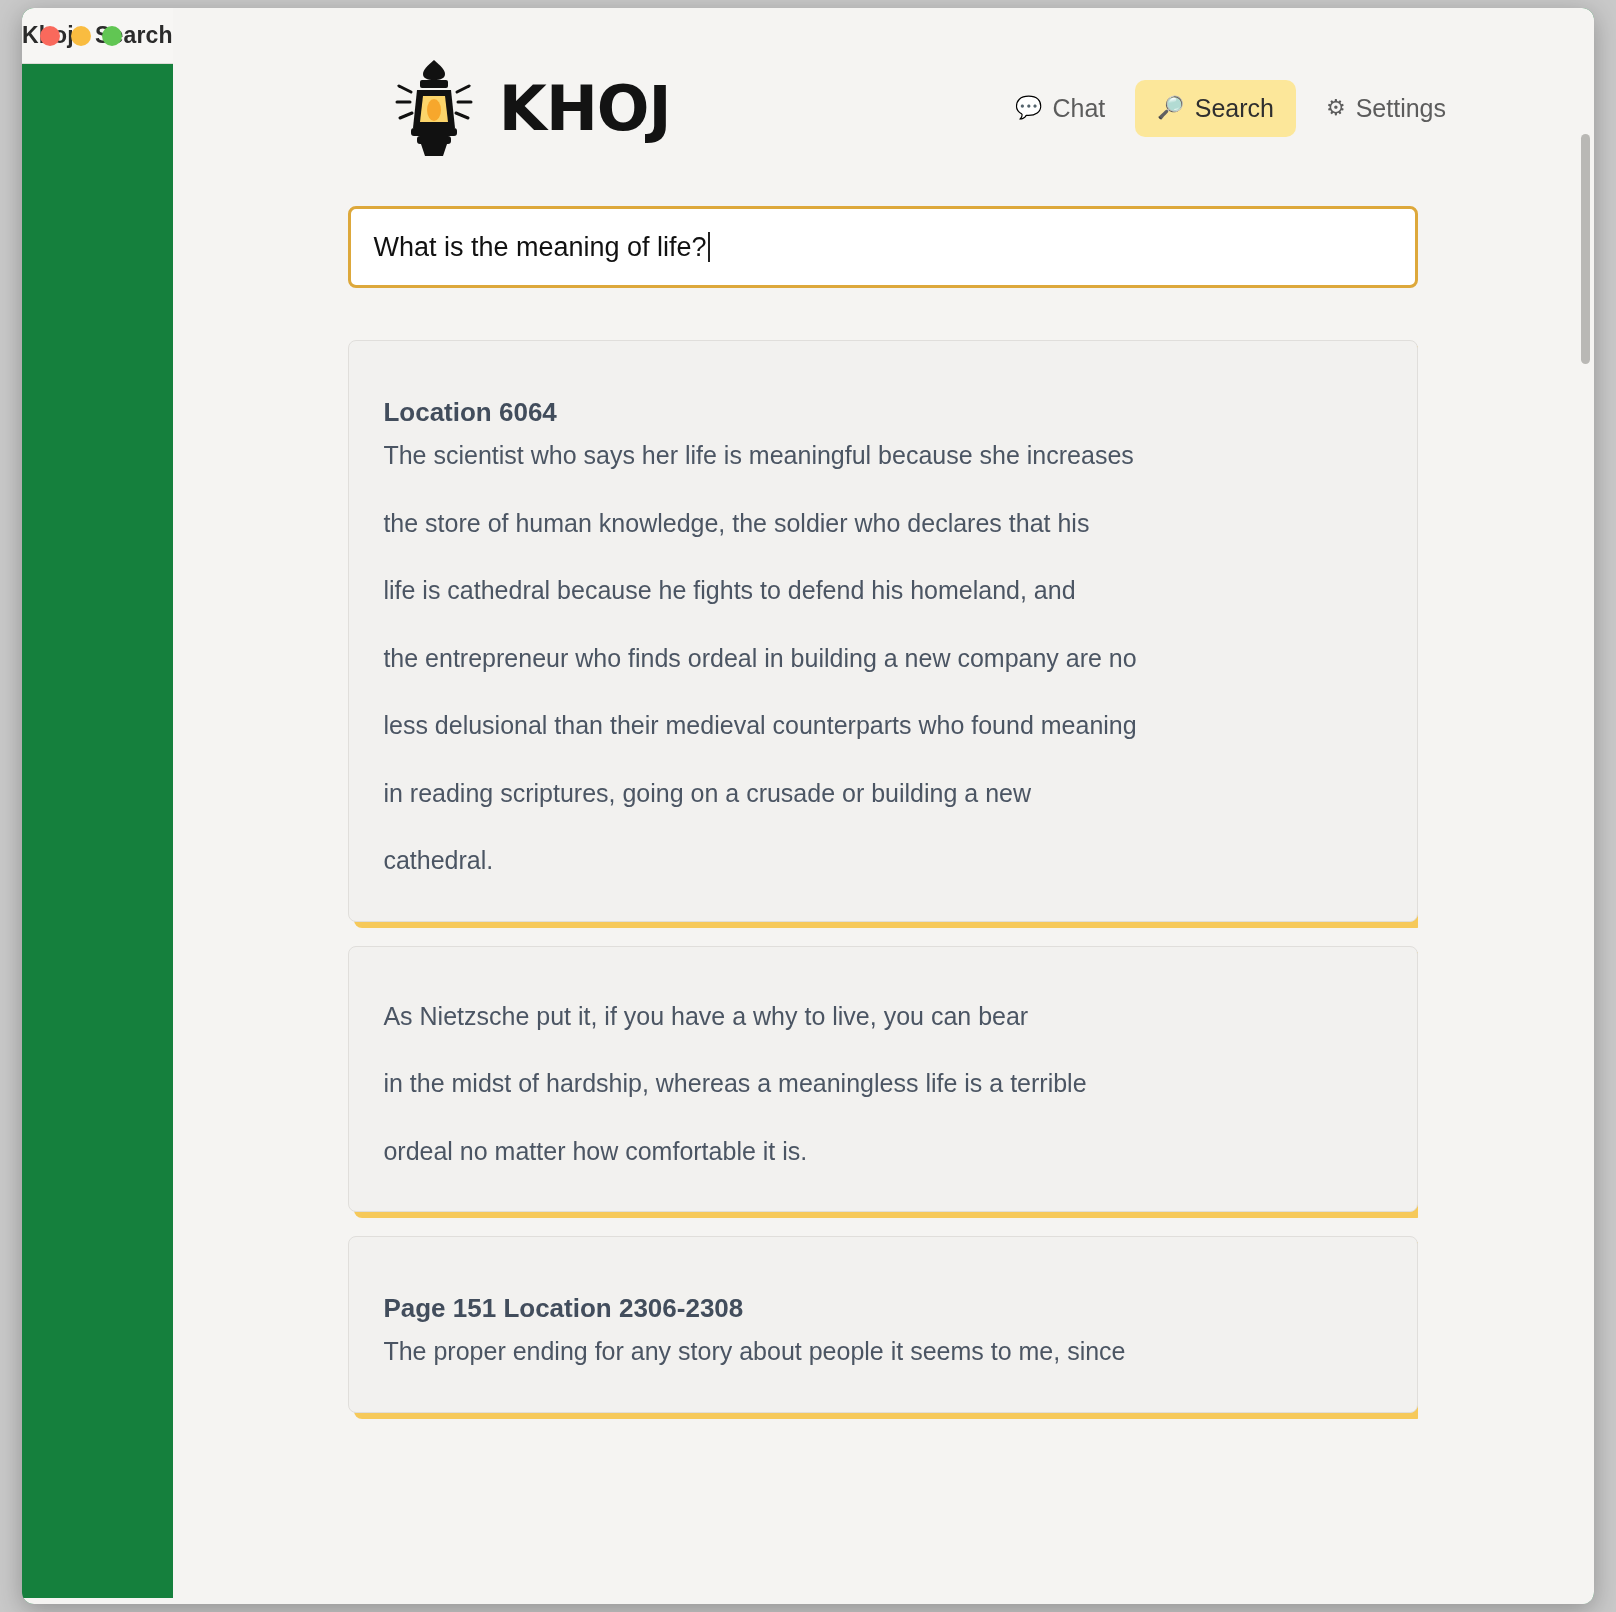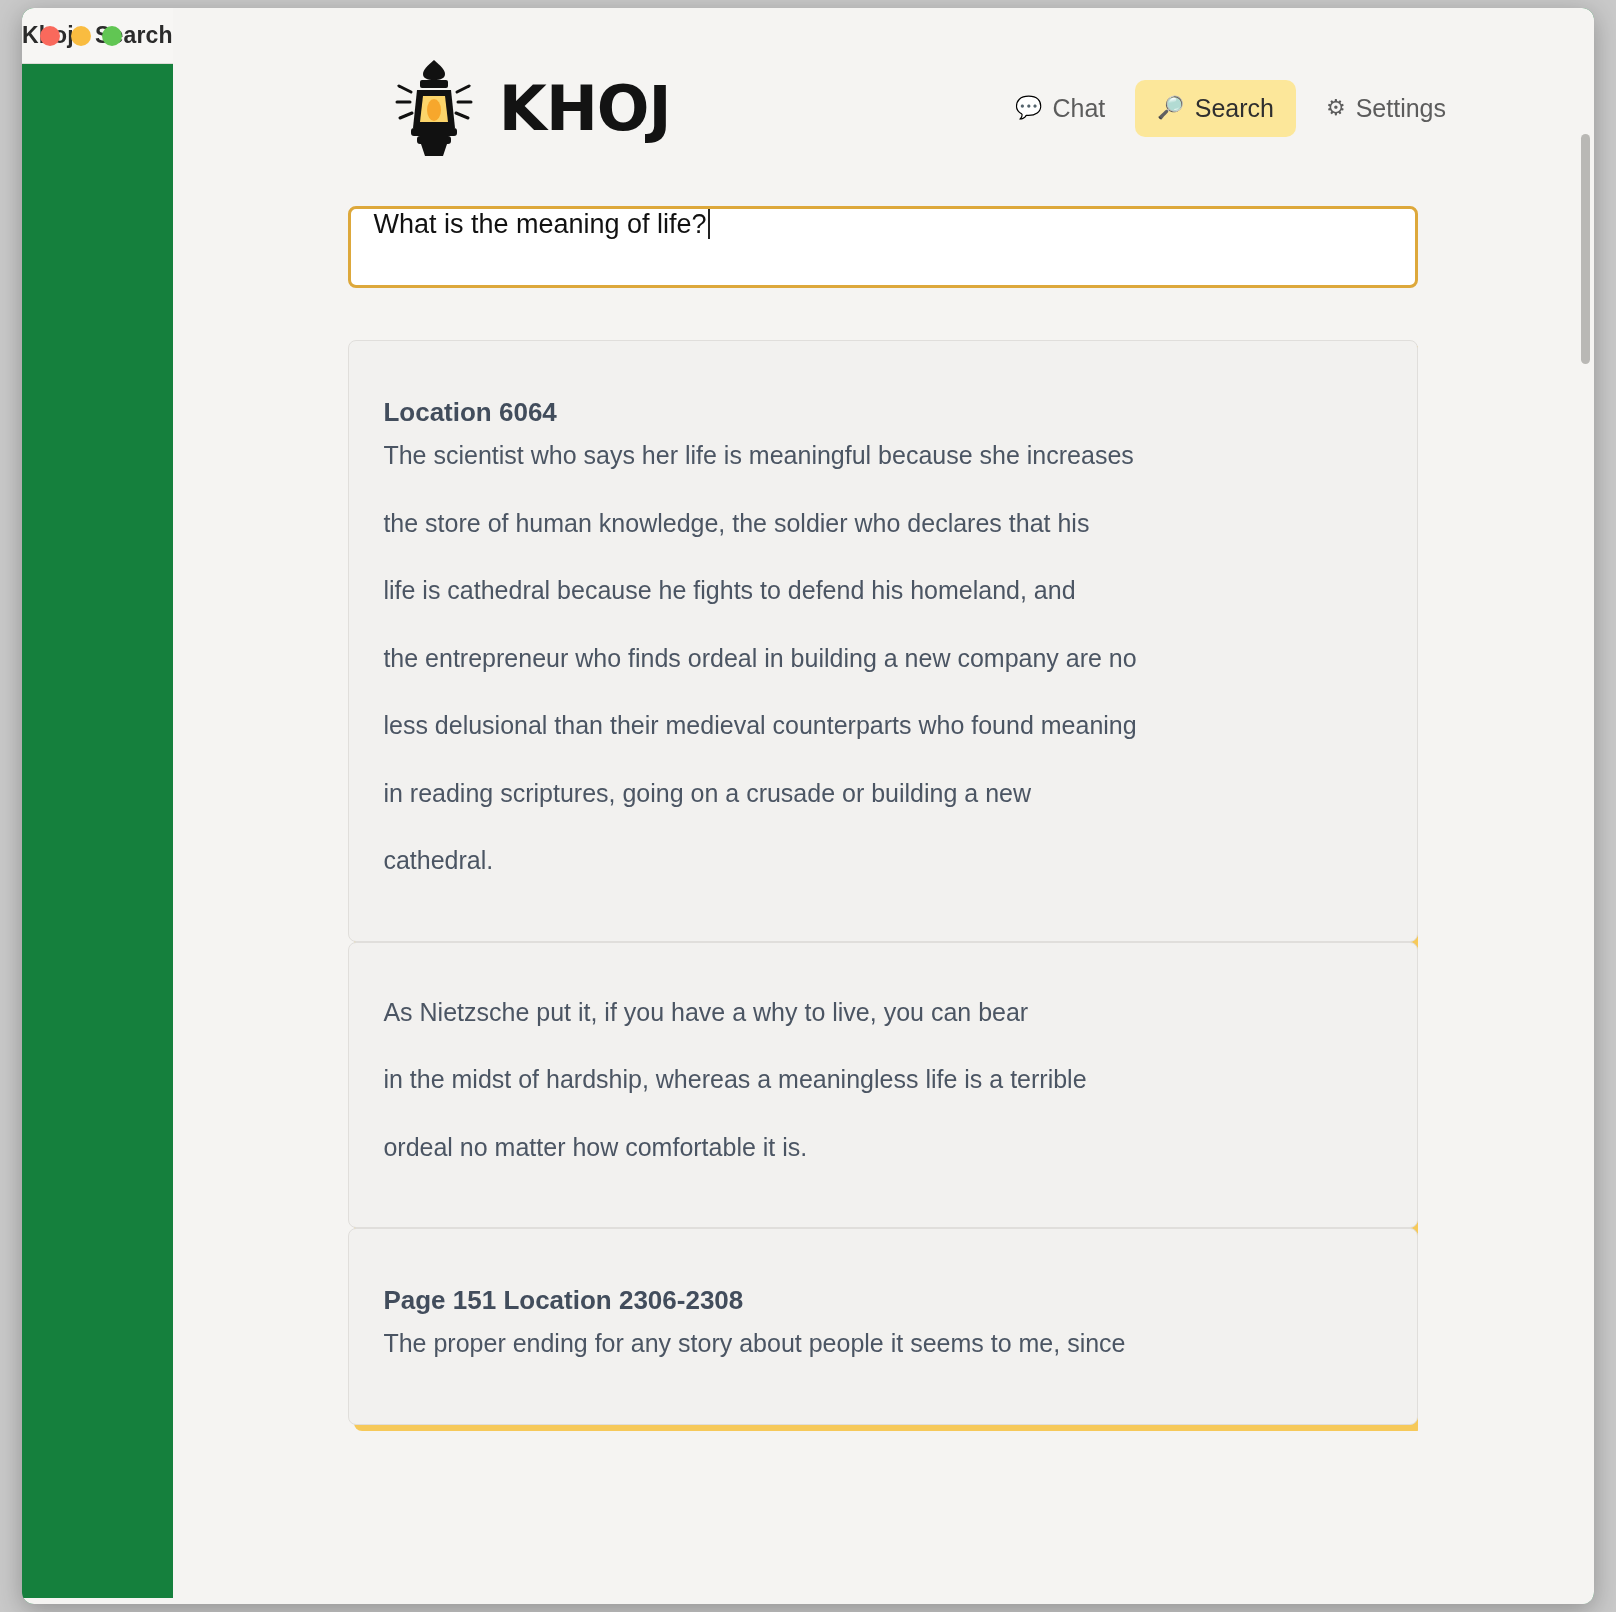--- a/index.html
+++ b/index.html
@@ -112,21 +112,21 @@
     padding: 38px 18px 0 18px;
   }
   .search-box {
     width: 1070px;
     margin: 0 auto;
     height: 82px;
     background: #ffffff;
     border: 3px solid #dda83b;
     border-radius: 8px;
     display: flex;
-    align-items: flex-start;
+    align-items: center;
     padding: 0 22px;
     font-size: 27px;
     color: #111;
     position: relative;
   }
   .caret {
     display: inline-block;
     width: 2px;
     height: 30px;
     background: #222;
@@ -137,21 +137,22 @@
     width: 1070px;
     margin: 52px auto 0 auto;
     height: calc(100% - 300px);
     overflow: hidden;
   }
   .card {
     position: relative;
     background: #f2f1ef;
     border: 1px solid #e0dedb;
     border-radius: 8px;
-    padding: 56px 34px 60px 34px;
+    margin-bottom: 24px;
+    padding: 56px 34px 40px 34px;
     box-shadow: 6px 6px 0 0 #f6c95a;
   }
   .card-title {
     font-size: 26px;
     font-weight: bold;
     color: #424d5c;
     margin: 0 0 14px 0;
   }
   .card-line {
     font-size: 25px;

